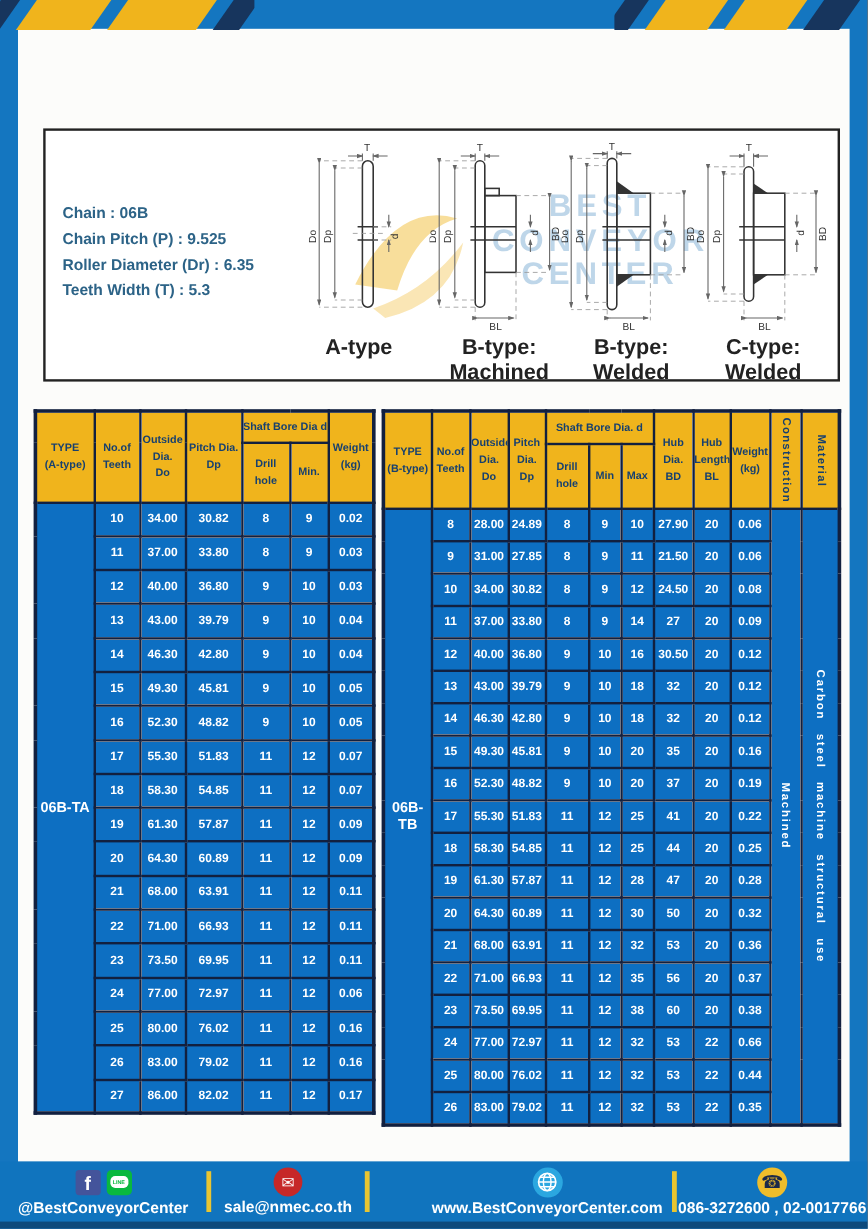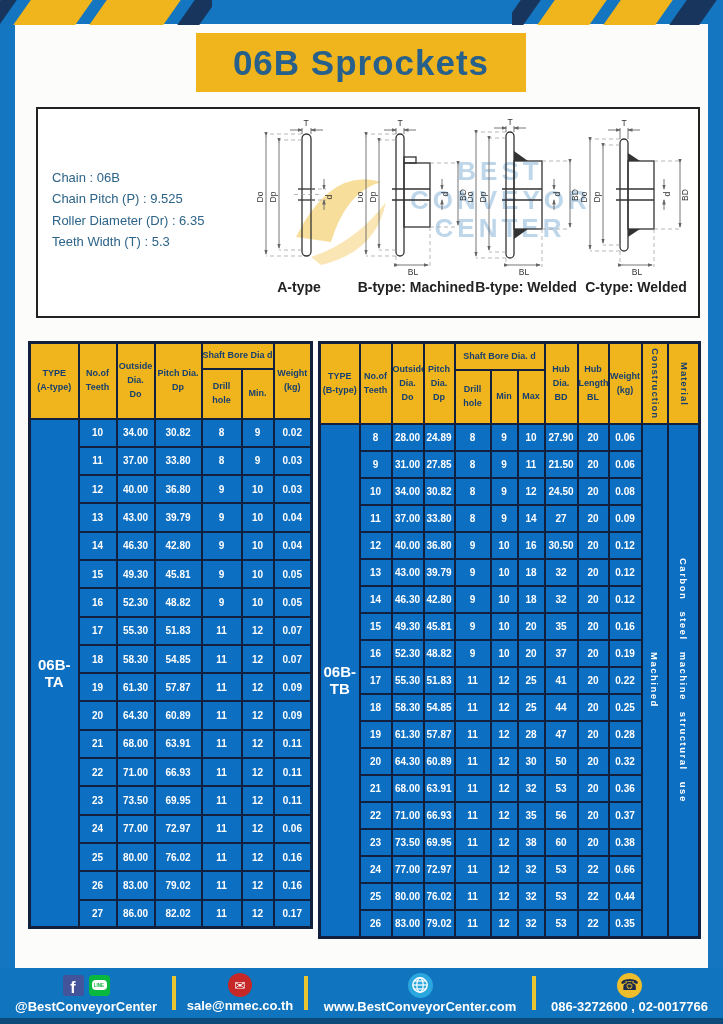--- a/index.html
+++ b/index.html
@@ -14,47 +14,47 @@
   .bar.n{background:#17355d;}
 
   
   .title-box{position:absolute;left:196px;top:33px;width:330px;height:59px;background:#f0b41c;
              display:flex;align-items:center;justify-content:center;}
   .title-box span{font-size:35px;font-weight:bold;color:#27608a;letter-spacing:1px;}
 
   
   .diagram-panel{position:absolute;left:36px;top:107px;width:660px;height:207px;background:#fff;
                  border:2px solid #222;}
-  .specs{position:absolute;left:14px;top:58px;width:240px;color:#2c6387;font-weight:normal;
+  .specs{position:absolute;left:14px;top:58px;width:240px;color:#2c6387;font-weight:bold;
          font-size:13px;line-height:1.65;}
   .watermark{position:absolute;left:372px;top:48px;width:180px;text-align:center;z-index:0;
              color:rgba(125,173,211,0.50);font-weight:bold;font-size:26px;letter-spacing:4px;line-height:1.1;}
   .logo-swoosh{position:absolute;left:238px;top:38px;z-index:0;opacity:.55;}
   .diag{position:absolute;top:10px;text-align:center;z-index:1;}
-  .diag .dlabel{font-size:14px;color:#222;margin-top:2px;font-weight:bold;}
+  .diag .dlabel{font-size:18px;color:#222;margin-top:2px;font-weight:bold;}
   .diag svg{display:block;margin:0 auto;}
   .part{stroke:#333;fill:none;stroke-width:1.3;}
   .partfill{fill:#333;stroke:none;}
   .dim{stroke:#666;fill:none;stroke-width:0.9;}
   .ext{stroke:#999;fill:none;stroke-width:0.7;stroke-dasharray:4 3;}
   .dtxt{font-size:8.5px;fill:#333;font-family:"Liberation Sans",sans-serif;}
 
   
   table{border-collapse:collapse;table-layout:fixed;position:absolute;}
   .tblA{left:28px;top:341px;width:283px;}
   .tblB{left:318px;top:341px;width:380px;}
   th,td{border:2px solid #12203f;padding:0;text-align:center;vertical-align:middle;overflow:hidden;}
   table{border:3px solid #12203f;}
   th{background:#f0b41c;color:#17406f;font-size:9px;font-weight:bold;white-space:pre-line;line-height:1.55;}
   .hrow1{height:26px;}
   .hrow2{height:50px;}
   td{background:#0d6fc2;color:#fff;font-size:10px;font-weight:bold;}
   .tblA tbody tr{height:28.3px;}
   .tblB tbody tr{height:27px;}
-  .type-cell{font-size:15px;}
+  .type-cell{font-size:12px;}
   .vth{writing-mode:vertical-rl;letter-spacing:1px;font-size:9.5px;padding:4px 0;}
   .vcell{writing-mode:vertical-rl;letter-spacing:1.5px;font-size:9.5px;font-weight:bold;}
   .vcell.mat{word-spacing:7px;}
 
   
   .footer{position:absolute;left:0;top:968px;width:723px;height:56px;background:#1074be;display:flex;align-items:center;}
   .bottom-strip{position:absolute;left:0;bottom:0;width:723px;height:6px;background:#0d4a7c;}
   .fgroup{display:flex;flex-direction:column;align-items:center;justify-content:center;height:50px;margin-bottom:6px;}
   .ftext{color:#fff;font-weight:bold;font-size:13px;margin-top:1px;white-space:nowrap;}
   .fdiv{width:4px;height:34px;background:#e9c531;flex:none;margin-bottom:6px;}
@@ -81,23 +81,20 @@
     <div class="bar y" style="width:74px;margin-right:14px;"></div>
     <div class="bar n" style="width:22px;"></div>
   </div>
   <div class="stripes" style="left:512px;width:211px;">
     <div class="bar n" style="width:20px;margin-right:14px;"></div>
     <div class="bar y" style="width:52px;margin-right:14px;"></div>
     <div class="bar y" style="width:52px;margin-right:14px;"></div>
     <div class="bar n" style="width:30px;"></div>
   </div>
 
-  <div class="title-box">
-    <span>06B Sprockets</span>
-  </div>
 
   <div class="diagram-panel">
     <svg class="logo-swoosh" width="130" height="130" viewBox="0 0 130 130">
       <path d="M20,90 Q55,20 105,35 Q70,45 55,95 Z" fill="#f3c44a"></path>
       <path d="M35,110 Q80,95 110,55 Q100,105 45,118 Z" fill="#f6d27a"></path>
     </svg>
     <div class="watermark">
       <div>BEST</div>
       <div>CONVEYOR</div>
       <div>CENTER</div>
@@ -719,21 +716,21 @@
       <div class="ftext">@BestConveyorCenter</div>
     </div>
     <div class="fdiv"></div>
     <div class="fgroup" style="width:128px;">
       <div class="circle-icon mail-icon">
           <span>✉</span>
         </div>
       <div class="ftext">sale@nmec.co.th</div>
     </div>
     <div class="fdiv"></div>
-    <div class="fgroup" style="width:224px;">
+    <div class="fgroup" style="width:208px;padding-left:44px;">
       <div class="circle-icon globe-icon">
         <svg width="18" height="18" viewBox="0 0 18 18">
           <circle cx="9" cy="9" r="7.2" fill="none" stroke="#fff" stroke-width="1.4"></circle>
           <ellipse cx="9" cy="9" rx="3.2" ry="7.2" fill="none" stroke="#fff" stroke-width="1.2"></ellipse>
           <line x1="1.8" y1="9" x2="16.2" y2="9" stroke="#fff" stroke-width="1.2"></line>
           <line x1="2.8" y1="5" x2="15.2" y2="5" stroke="#fff" stroke-width="1.2"></line>
           <line x1="2.8" y1="13" x2="15.2" y2="13" stroke="#fff" stroke-width="1.2"></line>
         </svg>
       </div>
       <div class="ftext">www.BestConveyorCenter.com</div>

